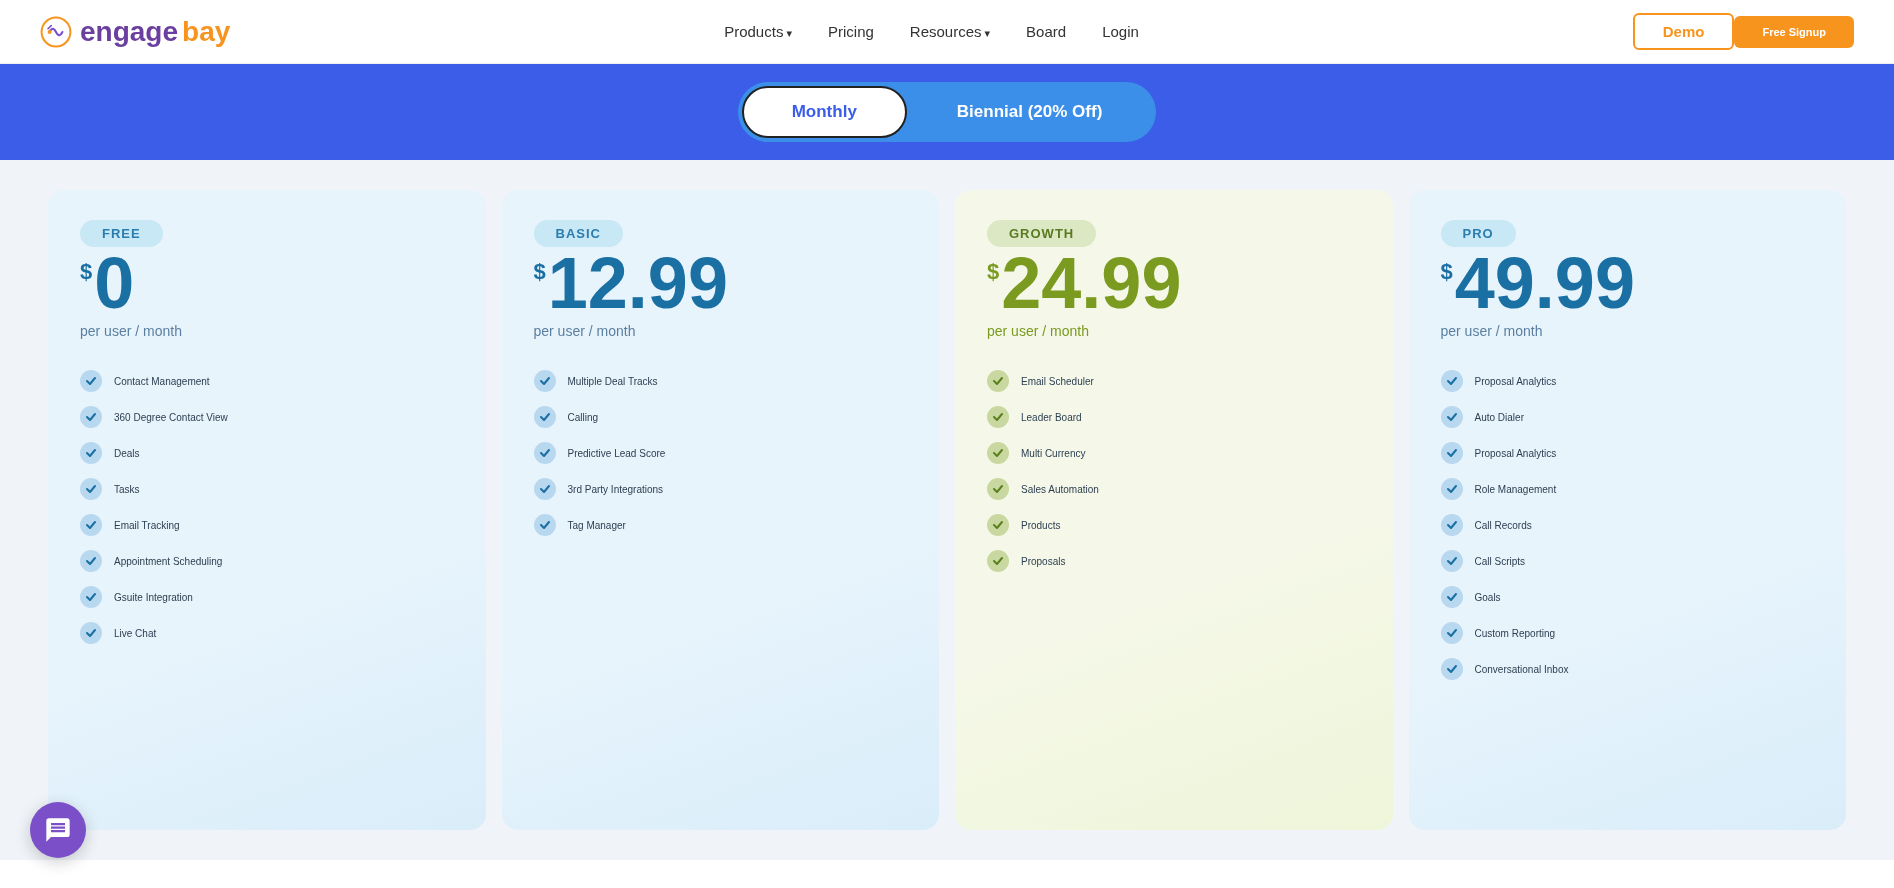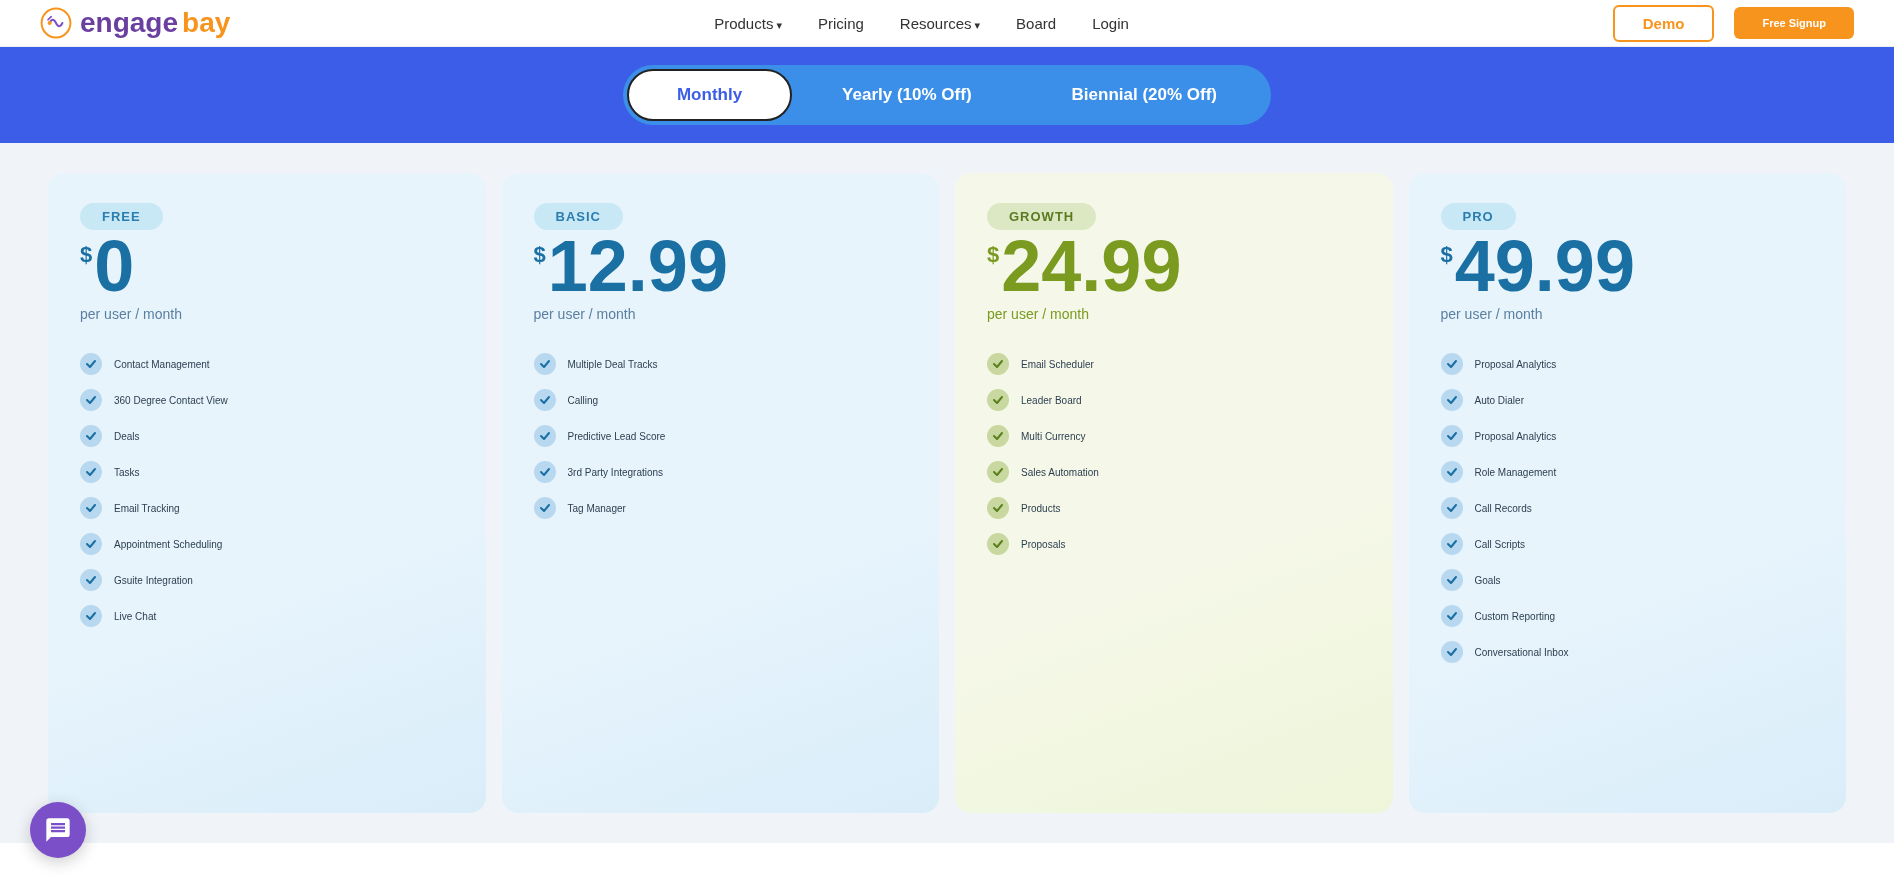--- a/index.html
+++ b/index.html
@@ -4,21 +4,21 @@
   <style>
     * { margin: 0; padding: 0; box-sizing: border-box; }
     body { font-family: 'Segoe UI', Arial, sans-serif; background: #fff; width: 1894px; min-height: 888px; overflow-x: hidden; }
 
     
     .navbar {
       display: flex;
       align-items: center;
       justify-content: space-between;
       padding: 15px 40px;
-      height: 47px;
+      height: 64px;
       border-bottom: 1px solid #eee;
       background: #fff;
     }
     .logo {
       display: flex;
       align-items: center;
       gap: 4px;
       font-size: 28px;
       font-weight: 700;
     }
@@ -41,21 +41,21 @@
       color: #333;
       font-size: 15px;
     }
     .nav-links .has-arrow::after {
       content: ' ▾';
       font-size: 11px;
     }
     .nav-btns {
       display: flex;
       align-items: center;
-      gap: 20px;
+      gap: 0;
     }
     .btn-demo {
       border: 2px solid #f7941d;
       color: #f7941d;
       background: #fff;
       padding: 8px 28px;
       border-radius: 6px;
       font-size: 15px;
       font-weight: 600;
       cursor: pointer;
@@ -240,21 +240,20 @@
   </div>
   <div class="nav-btns">
     <button class="btn-demo">Demo</button>
     <button class="btn-signup">Free Signup</button>
   </div>
 </nav>
 
 <div class="billing-banner">
   <div class="billing-toggle">
     <button class="toggle-btn active">Monthly</button>
-    <button class="toggle-btn inactive">Yearly (10% Off)</button>
     <button class="toggle-btn inactive">Biennial (20% Off)</button>
   </div>
 </div>
 
 <div class="pricing-section">
 
   <div class="plan-card free">
     <div>
       <span class="plan-badge badge-free">FREE</span>
     </div>

